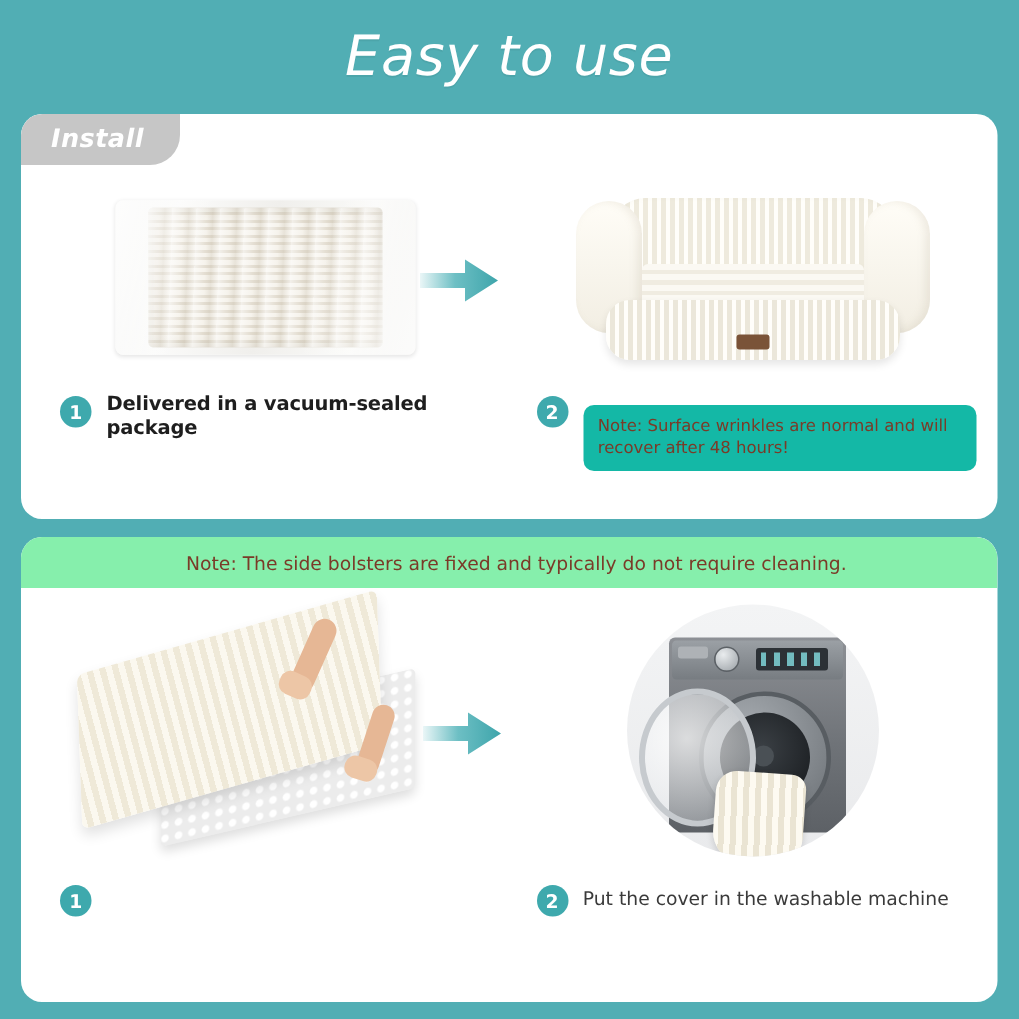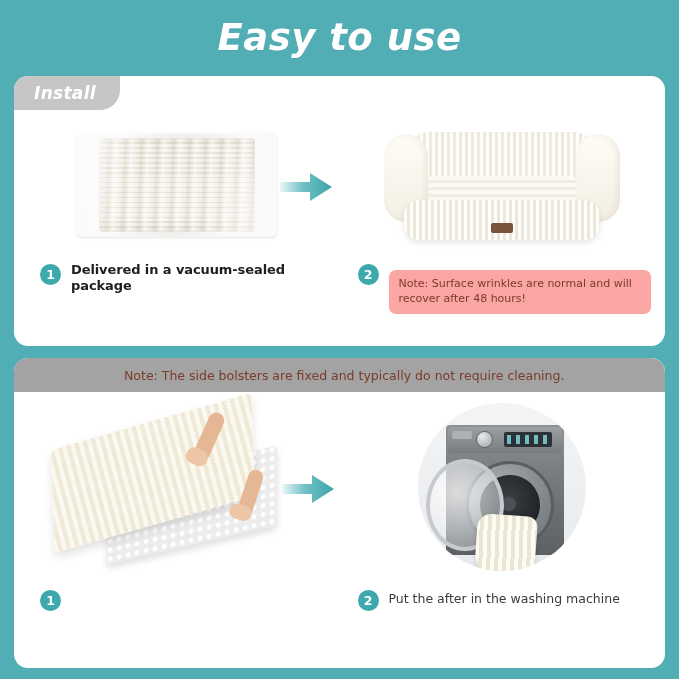--- a/index.html
+++ b/index.html
@@ -10,21 +10,21 @@
     overflow:hidden;
     position:relative;
   }
 
   
   .page-title{
     width:679px;
     text-align:center;
     color:#ffffff;
     font-size:37px;
-    font-weight:bold;
+    font-weight:normal;
     font-style:italic;
     letter-spacing:.5px;
     line-height:1;
     padding-top:19px;
     text-shadow:0 1px 0 rgba(0,0,0,.05);
     font-family:"DejaVu Sans", sans-serif;
   }
 
   
   .card{
@@ -57,21 +57,21 @@
     font-style:italic;
     letter-spacing:.3px;
     font-family:"DejaVu Sans", sans-serif;
   }
 
   
   .header-note{
     position:absolute;
     top:0; left:0; right:0;
     height:34px;
-    background:#a3a3a3;
+    background:#86efac;
     border-top-right-radius:14px;
     display:flex; align-items:center;
     padding-left:110px;
     z-index:2;
   }
   .header-note-text{
     font-size:12.5px;
     color:#7a3b28;
     font-family:"DejaVu Sans", sans-serif;
   }
@@ -243,21 +243,21 @@
     font-size:13px; font-weight:bold; color:#1e1e1e;
     line-height:1.22; letter-spacing:-.1px;
     font-family:"DejaVu Sans", sans-serif;
   }
   .step-sub{
     font-size:12.5px; color:#3a3a3a; margin-top:3px;
     font-family:"DejaVu Sans", sans-serif;
   }
   .note-box{
     margin-top:8px;
-    background:#fca5a5;
+    background:#14b8a6;
     border-radius:7px;
     padding:7px 10px;
     font-size:11px;
     line-height:1.35;
     color:#7a3b28;
     font-family:"DejaVu Sans", sans-serif;
   }
 </style>
 </head>
 <body>
@@ -369,19 +369,19 @@
           <div class="wm-doorring"></div>
           <div class="wm-drum"></div>
           <div class="wm-opendoor"></div>
           <div class="wm-laundry"></div>
         </div>
       </div>
 
       <div class="step" id="step-4">
         <div class="badge">2</div>
         <div class="step-body">
-          <div class="step-sub">Put the after in the washing machine</div>
+          <div class="step-sub">Put the cover in the washable machine</div>
         </div>
       </div>
     </div>
 
   </div>
 </div>
 
 </body></html>

